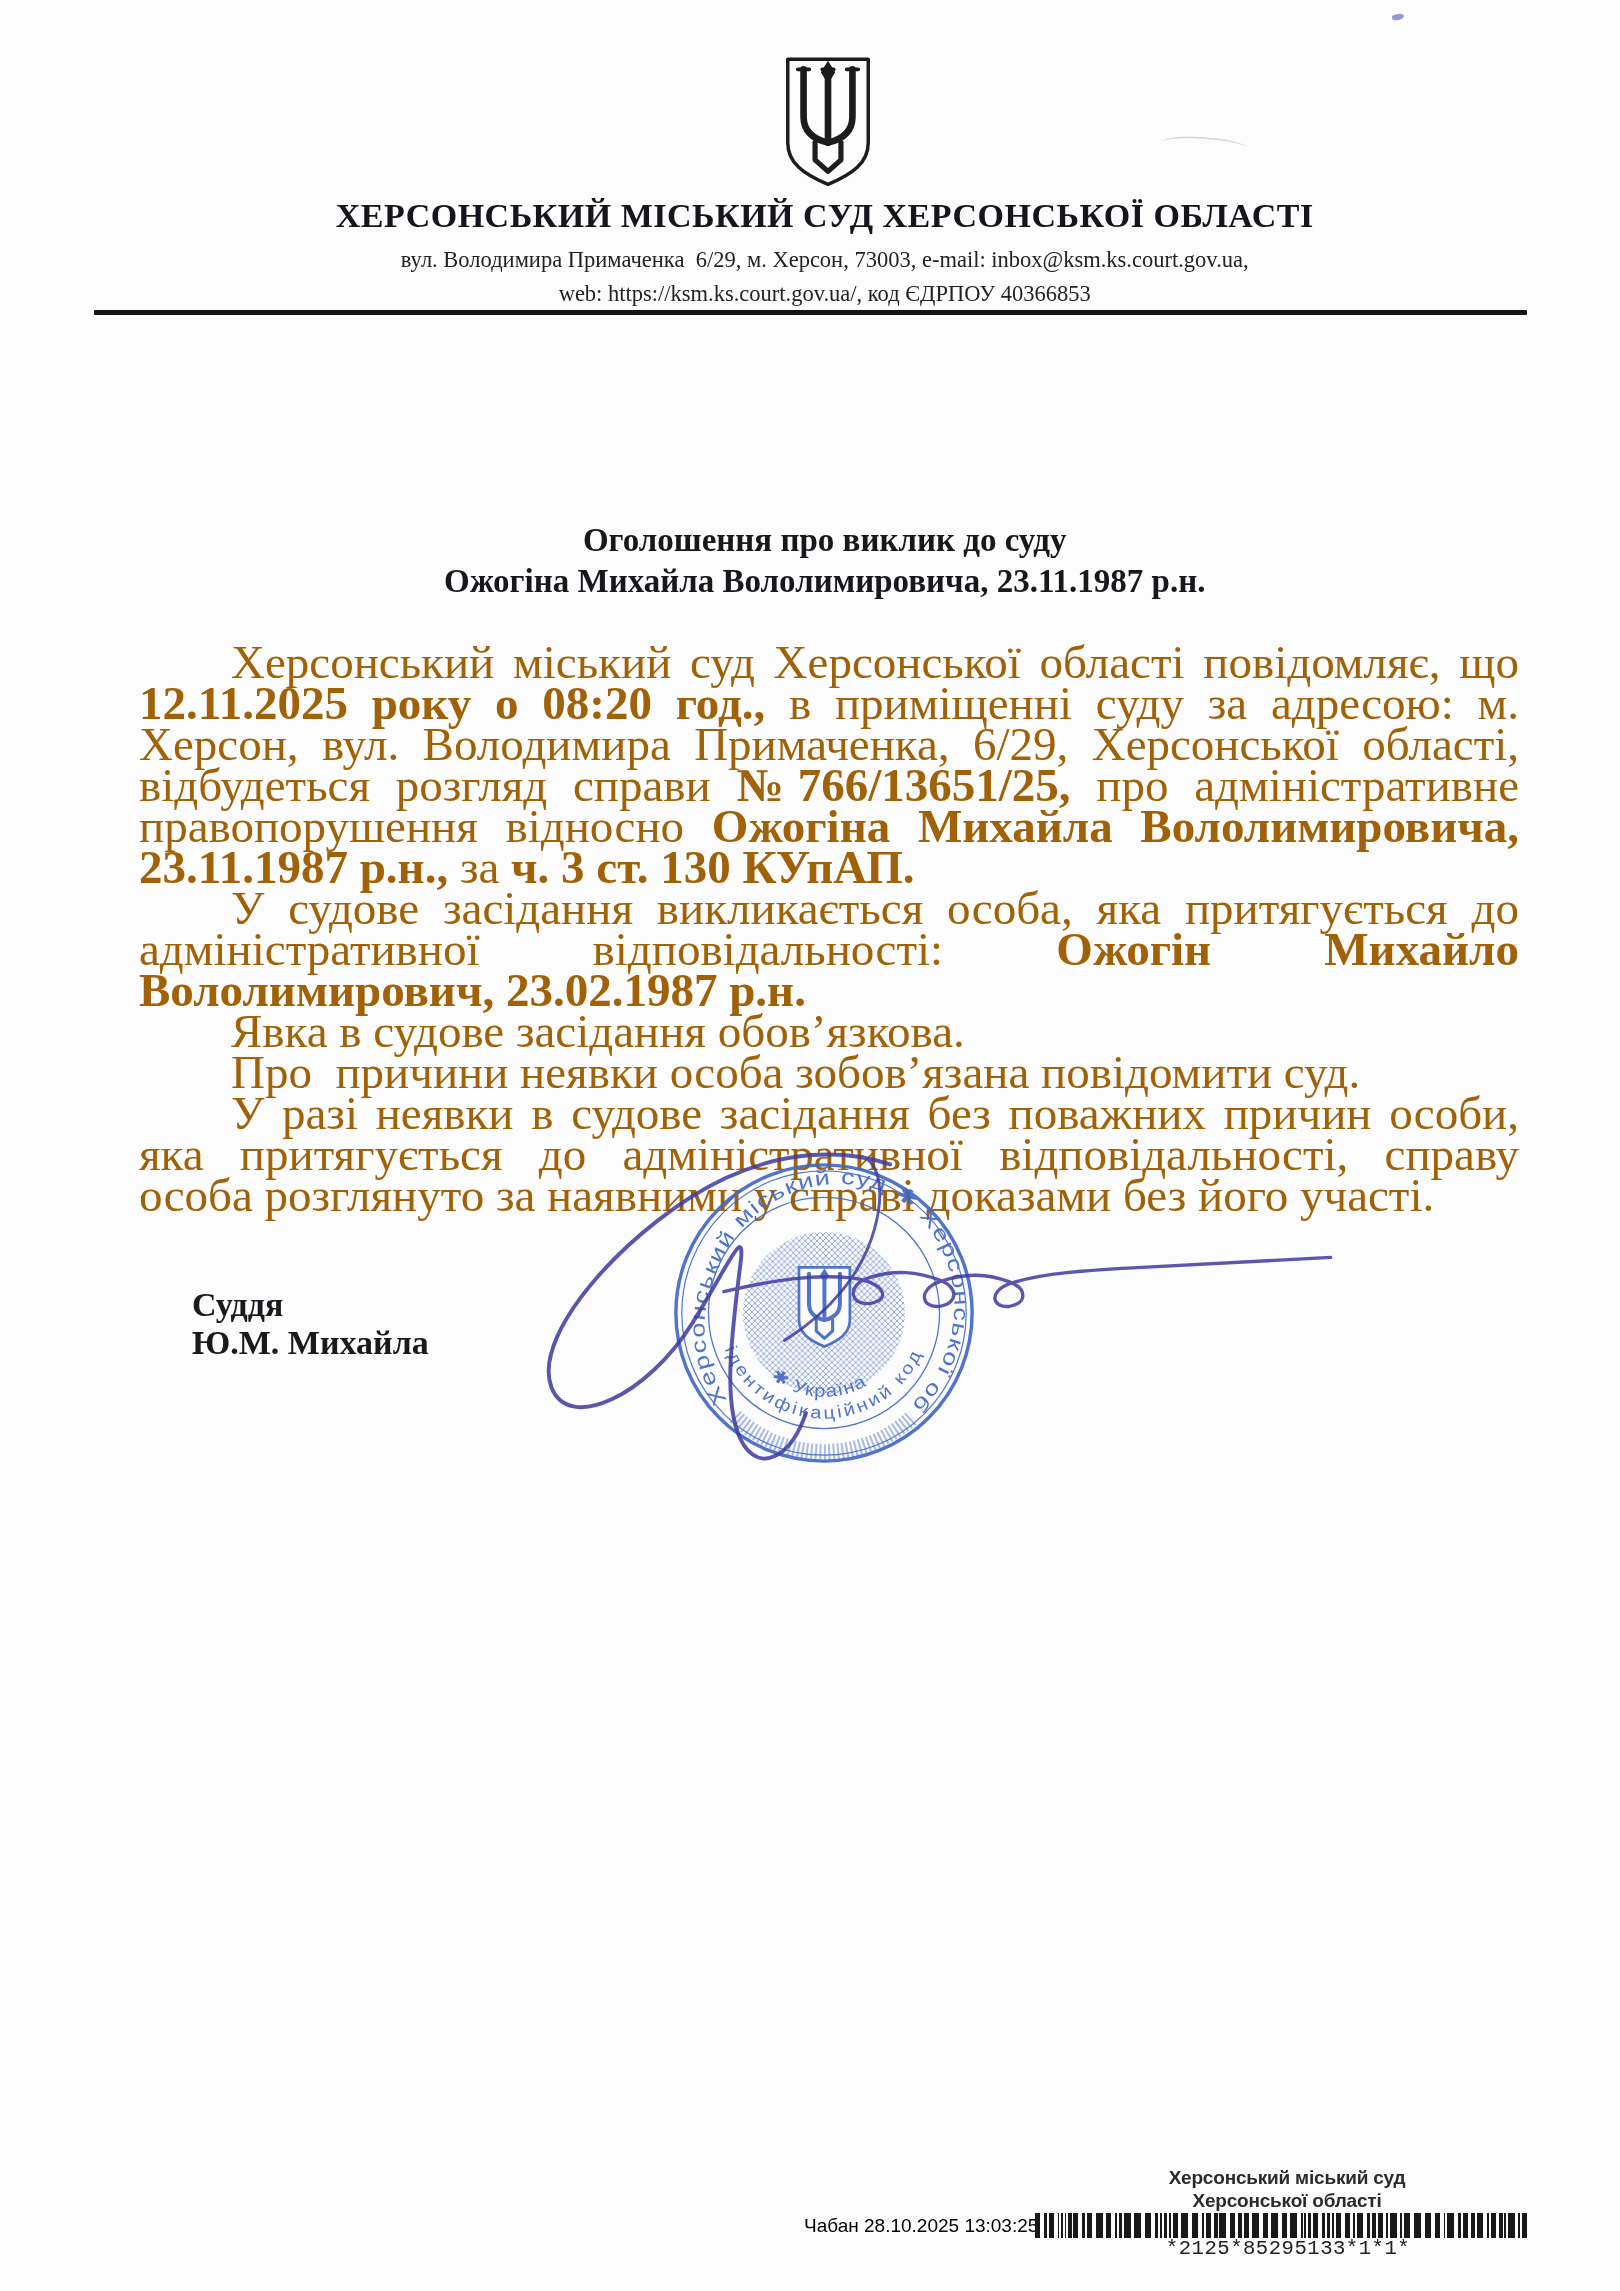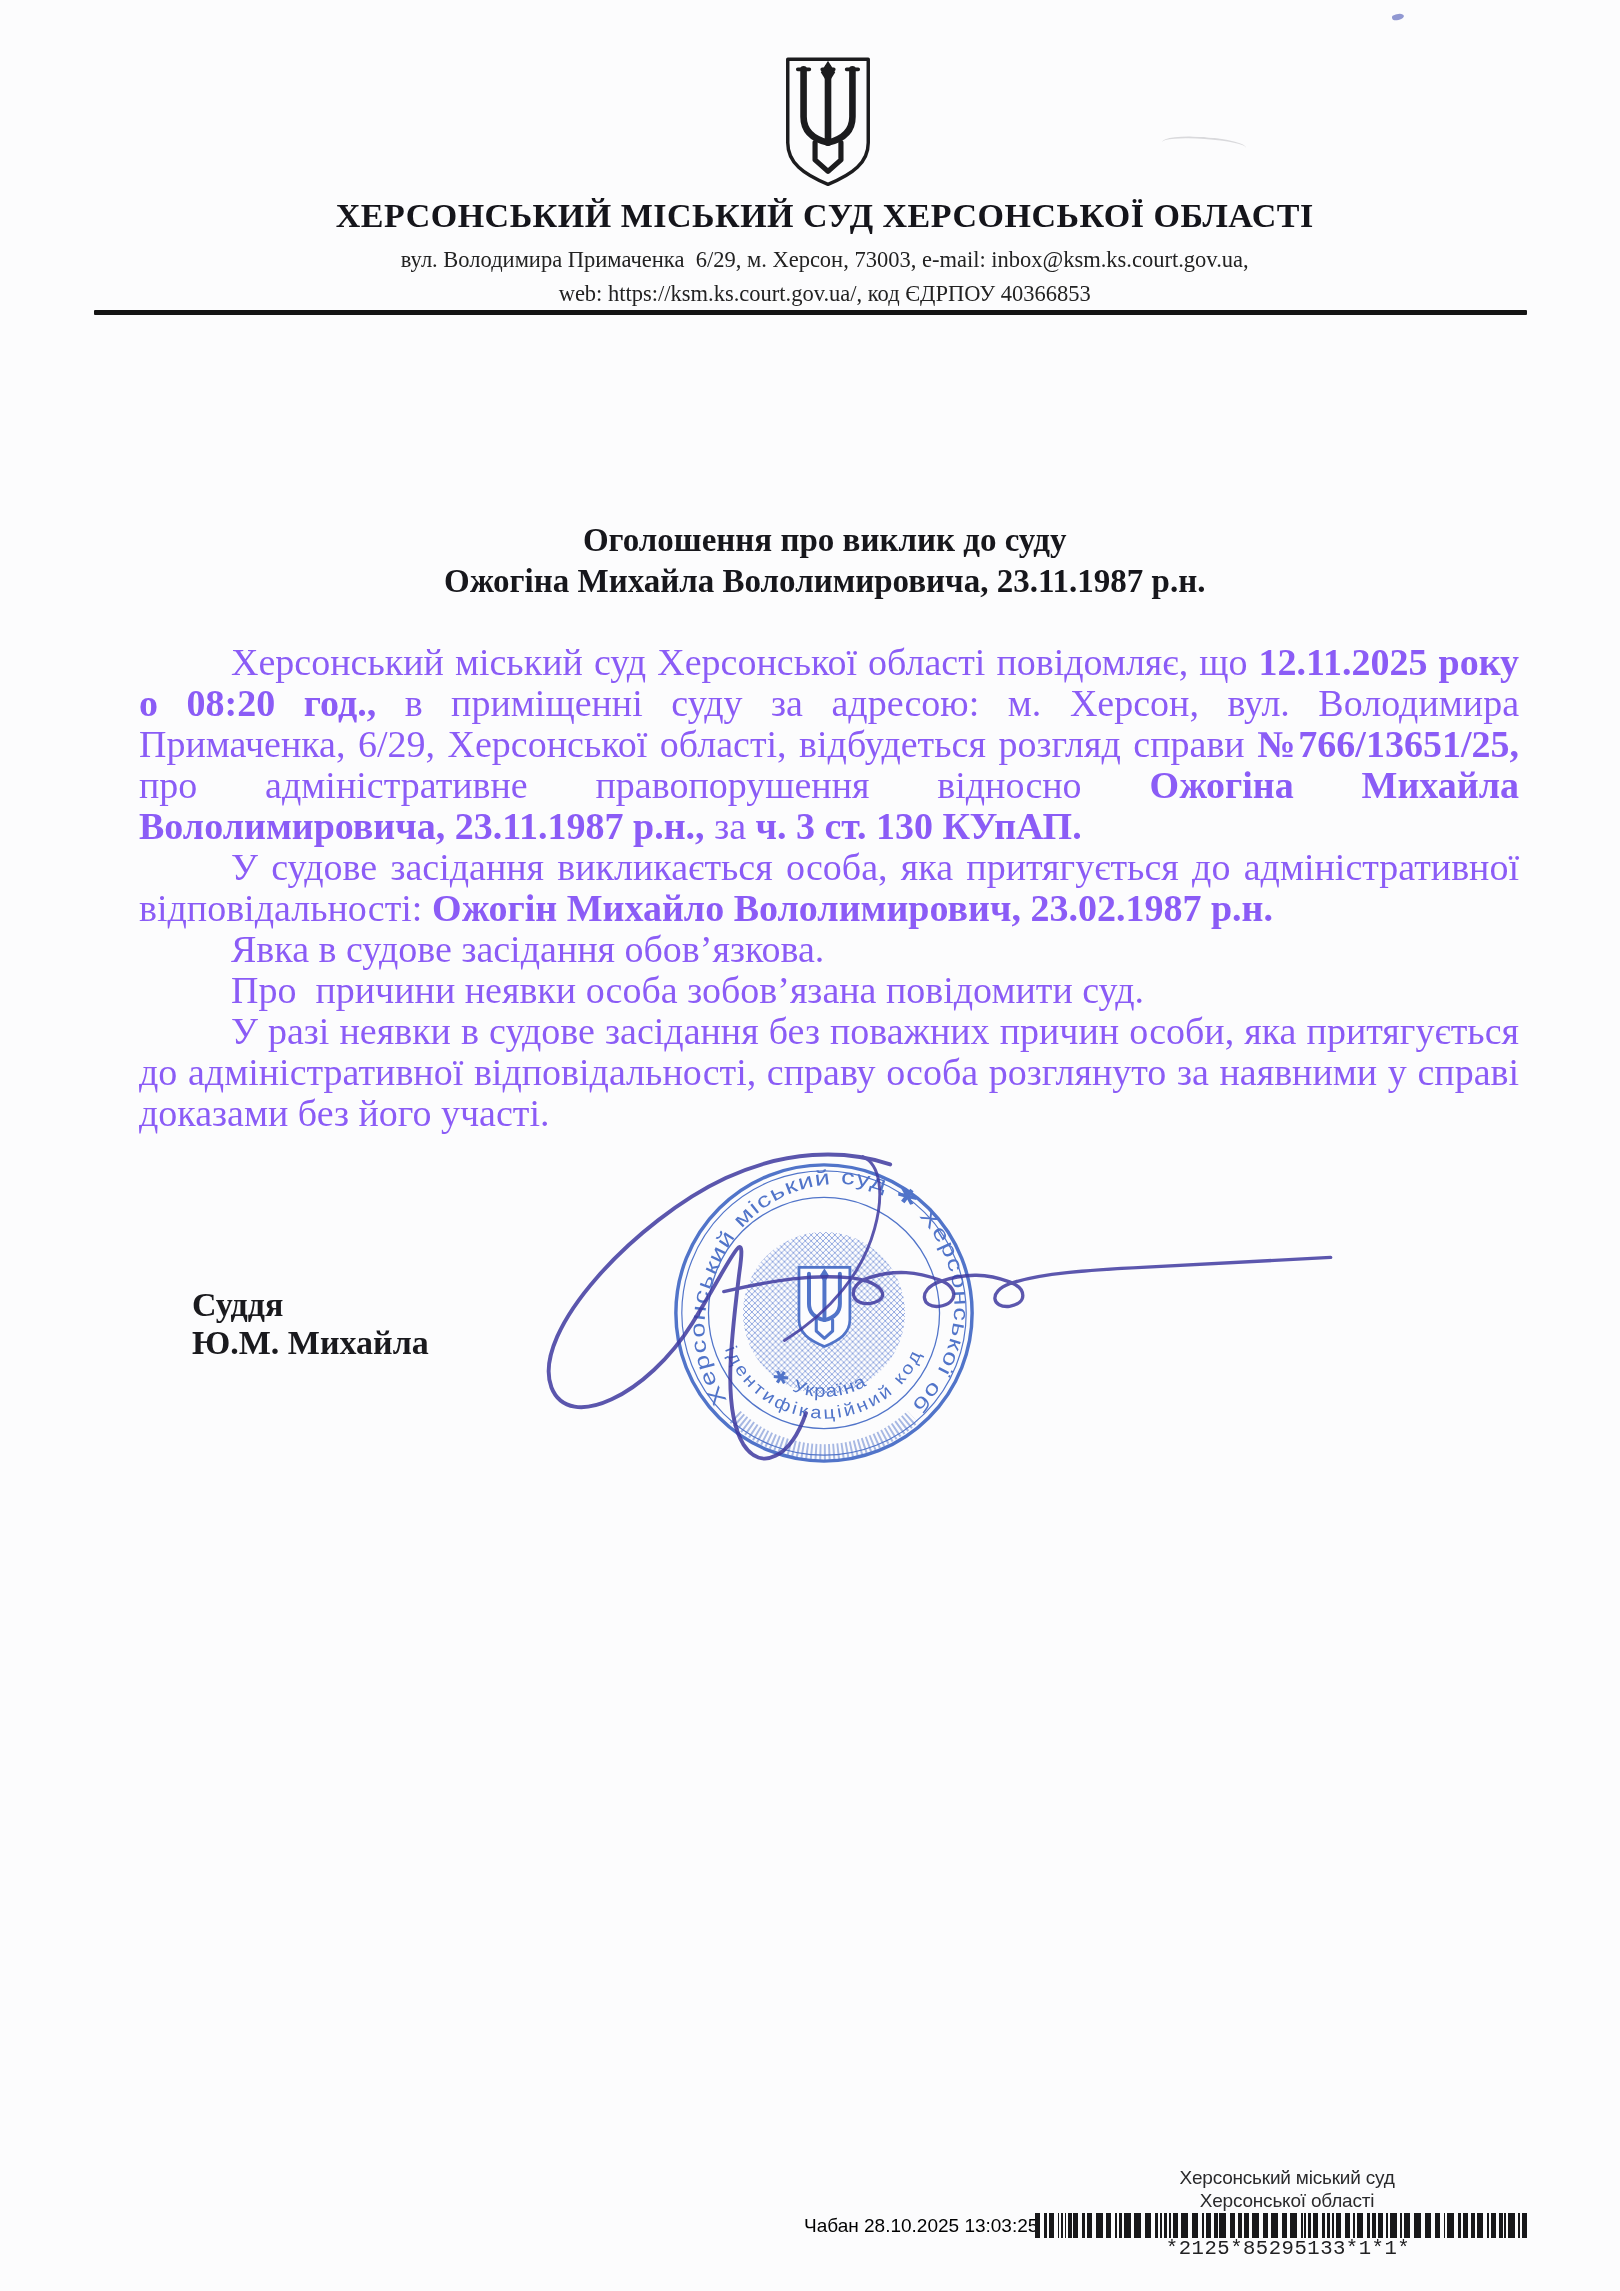--- a/index.html
+++ b/index.html
@@ -19,30 +19,30 @@
   .court-name{top:197px;font-size:34px;font-weight:bold;letter-spacing:0.5px;color:#15151b;white-space:nowrap;}
   .addr{font-size:22.5px;color:#222;}
   .addr1{top:247px;}
   .addr2{top:281px;}
   .rule{top:310px;left:94px;width:1433px;height:4.9px;background:#141414;border-radius:1px;}
   
   .meta{top:359px;left:139px;font-size:29px;line-height:50px;}
   
   .title-block{top:520px;font-size:33px;font-weight:bold;line-height:41px;color:#17171c;}
   
-  .body-text{top:642px;left:139px;width:1380px;font-size:38px;line-height:41px;text-align:justify;color:#8b5cf6;}
+  .body-text{top:642px;left:139px;width:1380px;font-size:47px;line-height:41px;text-align:justify;color:#a16207;}
   .body-text p{margin:0;text-indent:92px;}
   .b{font-weight:bold;}
   
   .sig-row{top:1286px;left:192px;width:1266px;display:flex;justify-content:space-between;font-size:34px;font-weight:bold;color:#1a1a1e;flex-direction:column;}
   
   .stamp{left:666px;top:1155px;opacity:.9;}
   .autograph{left:490px;top:1135px;}
   
-  .f-court{left:1091px;width:392px;text-align:center;font-family:"Liberation Sans","DejaVu Sans",sans-serif;font-size:19px;color:#2a2a2c;letter-spacing:-0.2px;}
+  .f-court{left:1091px;width:392px;text-align:center;font-family:"Liberation Sans","DejaVu Sans",sans-serif;font-size:19px;color:#2a2a2c;letter-spacing:-0.2px;font-weight:bold;}
   .f-court1{top:2167px;}
   .f-court2{top:2190px;}
   .f-operator{left:804px;top:2215px;font-family:"Liberation Sans","DejaVu Sans",sans-serif;font-size:19px;color:#000000;white-space:nowrap;}
   .barcode{left:1035px;top:2213px;width:496px;height:24.5px;display:flex;align-items:stretch;overflow:hidden;}
   .barcode span{flex:none;background:#18181a;}
   .f-code{left:1092px;width:392px;top:2237px;text-align:center;font-family:Liberation Mono, monospace;font-size:20.6px;color:#212123;letter-spacing:0.5px;}
   .speck{left:1392px;top:13.7px;width:11.8px;height:5.9px;background:#4a55b5;opacity:.6;border-radius:40% 60% 50% 50%;transform:rotate(-15deg);}
   .smudge{left:1162px;top:137px;width:84px;height:13.7px;border-top:2px solid #9a9aa0;opacity:.35;border-radius:50%;transform:rotate(4deg);}
 </style>
 </head>

